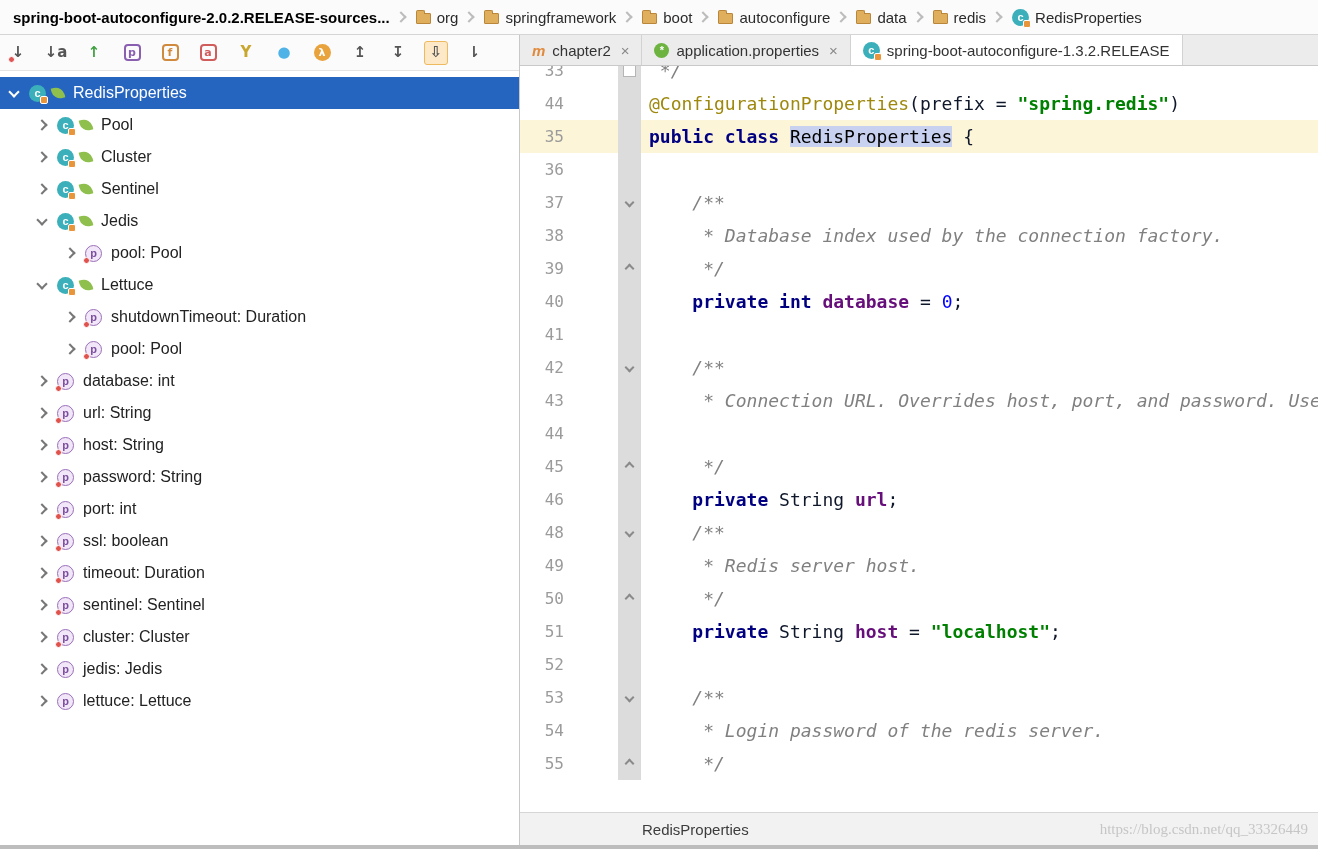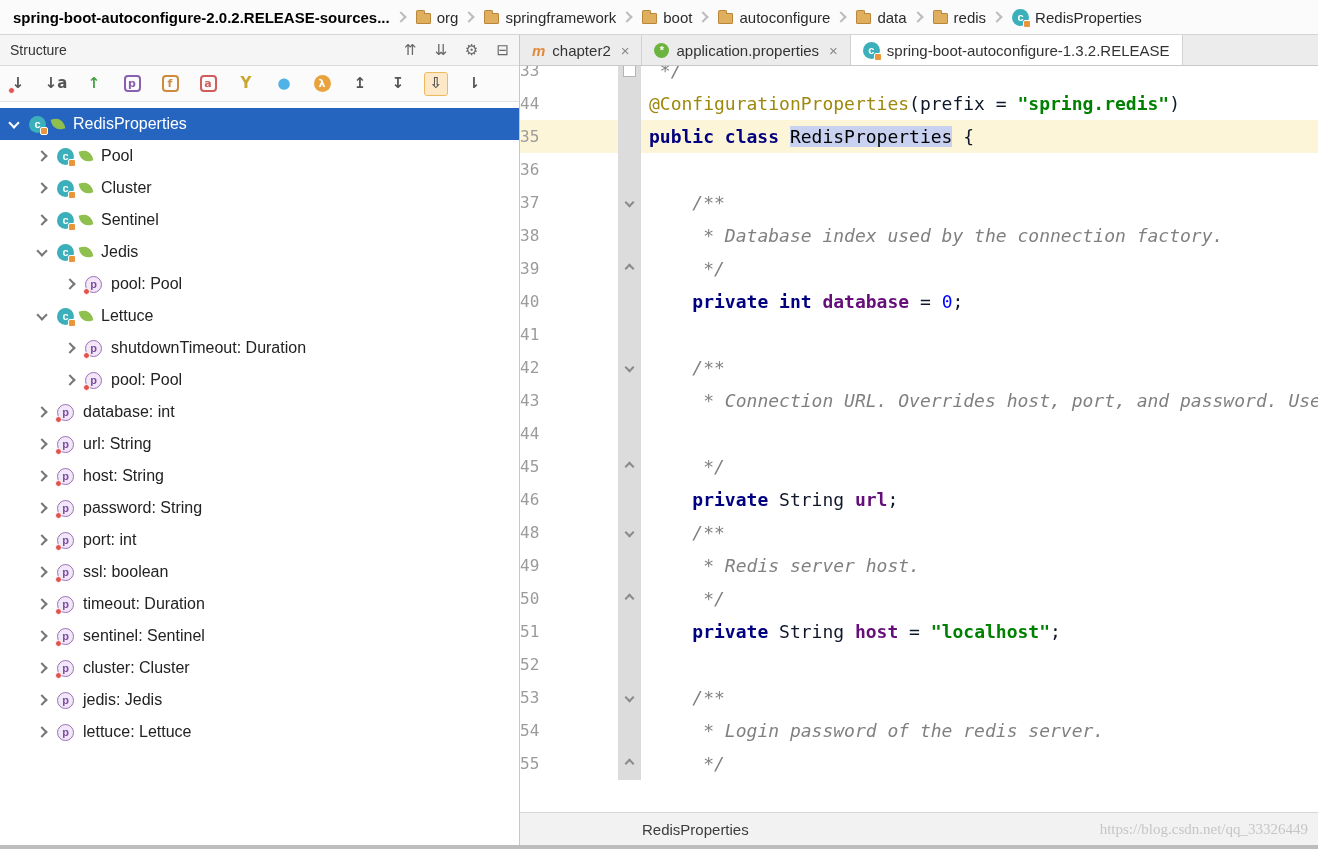--- a/index.html
+++ b/index.html
@@ -68,21 +68,21 @@
   .tab .close{color:#888;font-size:15px;margin-left:3px}
   .maven-icon{color:#e08a3c;font-weight:bold;font-size:15px;font-style:italic}
   .spring-icon{width:15px;height:15px;border-radius:50%;background:#6db33f;color:#fff;font-size:11px;
     display:flex;align-items:center;justify-content:center;font-weight:bold}
 
   .editor{flex:1;overflow:hidden;position:relative;background:#fff;min-height:0}
   .lines{margin-top:-12px}
   .cl{height:33px;display:flex;align-items:stretch}
   .cl.caret{background:#fcf5d8}
   .gutter{width:120px;flex:0 0 120px;display:flex;align-items:center}
-  .lnum{width:44px;text-align:left;font-family:"DejaVu Sans Mono",monospace;font-size:16px;color:#9b9b9b}
+  .lnum{width:44px;text-align:right;font-family:"DejaVu Sans Mono",monospace;font-size:16px;color:#9b9b9b}
   .gut-space{flex:1}
   .fold{width:22px;align-self:stretch;background:#dcdcdc;display:flex;align-items:center;
     justify-content:center;flex:0 0 auto}
   .fchev{width:7px;height:7px;border-right:2px solid #8a8a8a;border-bottom:2px solid #8a8a8a}
   .fchev.open{transform:rotate(45deg)}
   .fchev.close{transform:rotate(-135deg)}
   .fbox{width:13px;height:13px;background:#fff;border:1px solid #b5b5b5}
   .code{flex:1;font-family:"DejaVu Sans Mono",monospace;font-size:18px;white-space:pre;overflow:hidden;
     padding-left:8px;border-left:1px solid #dadada;display:flex;align-items:center;min-width:0}
   .s-kw{color:#000080;font-weight:bold}
@@ -141,25 +141,20 @@
       <span class="sep-chev"></span>
       <div class="crumb">
         <span class="class-icon">c</span>
         <span class="crumb-label">RedisProperties</span>
       </div>
     </div>
 
   <div class="main">
 
     <div class="structure">
-      <div class="struct-header">
-        <span>Structure</span>
-        <span class="spacer"></span>
-        <span id="structHeaderIcons"><span class="hicon">⇈</span><span class="hicon">⇊</span><span class="hicon">⚙</span><span class="hicon">⊟</span></span>
-      </div>
       <div class="struct-toolbar" id="structToolbar">
           <span class="ticon">
             <span class="g" style="color: rgb(85, 85, 85);">↓</span>
             <span class="dot" style="background: rgb(224, 85, 85);"></span>
           </span>
           <span class="ticon">
             <span class="g" style="color: rgb(85, 85, 85);">↓a</span>
           </span>
           <span class="ticon">
             <span class="g" style="color: rgb(68, 160, 68);">↑</span>

